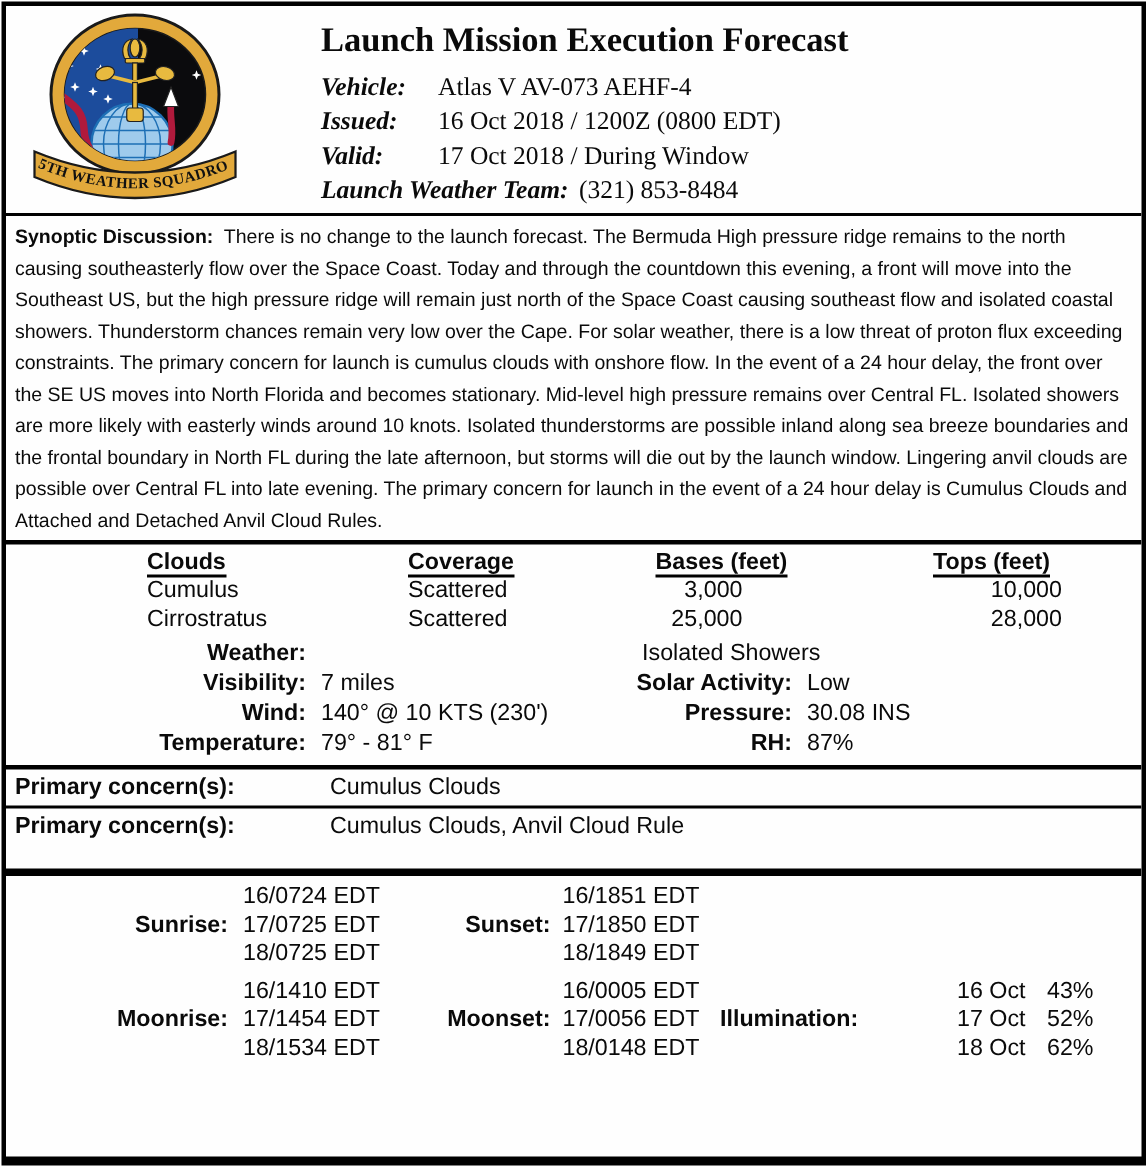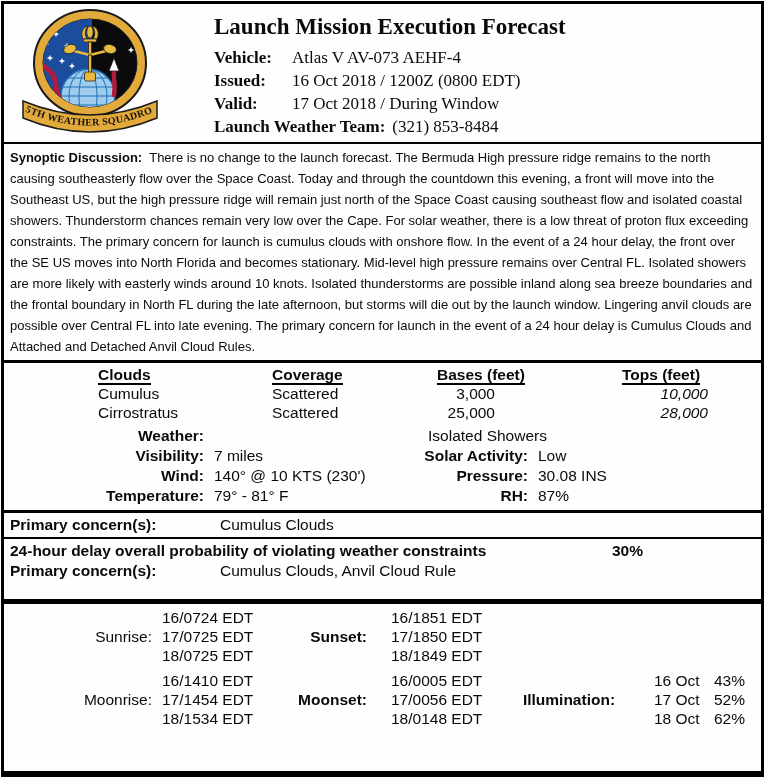--- a/index.html
+++ b/index.html
@@ -9,54 +9,54 @@
   .rule2{border-top:2px solid #000;}
   .rule3{border-top:3px solid #000;}
   .rule5{border-top:5px solid #000;}
 
   
   .header{display:flex;align-items:flex-start;padding:4px 8px 2px 6px;height:132px;border-bottom:2px solid #000;}
   .emblem{flex:0 0 auto;}
   .header-text{margin-left:44px;font-family:"Liberation Serif","DejaVu Serif",serif;padding-top:6px;}
   .title{font-size:23px;font-weight:bold;margin-bottom:6px;}
   .hfield{font-size:17px;line-height:23px;}
-  .hlabel{font-weight:bold;display:inline-block;min-width:74px;margin-right:4px;}
+  .hlabel{font-weight:bold;display:inline-block;min-width:74px;margin-right:4px;font-style:italic;}
   .hlabel.wide{min-width:0;margin-right:7px;}
 
   
   .synoptic{padding:3px 8px 3px 6px;font-size:13px;line-height:21px;}
   .synoptic .slabel{font-weight:bold;margin-right:7px;}
 
   
   .conditions{padding:2px 0 4px 0;font-size:15.5px;line-height:19px;}
   .ct-row{display:grid;grid-template-columns:243px 140px 160px auto;gap:25px;}
   .ct-c1{padding-left:94px;}
   .ct-c3 .num{display:inline-block;width:58px;text-align:right;}
-  .ct-c4 .num{display:inline-block;width:86px;text-align:right;font-style:italic;}
+  .ct-c4 .num{display:inline-block;width:86px;text-align:right;}
   .u{border-bottom:2px solid #000;padding-bottom:0px;}
   .details{display:grid;grid-template-columns:200px 180px 124px auto;column-gap:10px;margin-top:4px;line-height:20px;}
   .dlabel{font-weight:bold;text-align:right;}
   .span3{grid-column:2 / 5;text-align:center;}
 
   
   .prob{padding:2px 0 2px 6px;font-size:15.5px;line-height:20px;}
   .prob.delay{padding-bottom:18px;}
   .prow{display:grid;grid-template-columns:602px auto;}
   .pval{font-weight:bold;}
   .crow{display:grid;grid-template-columns:210px auto;}
 
   
   .astro{padding:4px 0;font-size:15.5px;line-height:19px;}
   .agroup{display:flex;align-items:center;}
   .agroup + .agroup{margin-top:6px;}
-  .alabel1{width:148px;text-align:right;font-weight:normal;}
+  .alabel1{width:148px;text-align:right;font-weight:bold;}
   .atimes1{margin-left:10px;width:105px;}
   .alabel2{width:100px;text-align:right;font-weight:bold;}
-  .atimes2{margin-left:24px;width:105px;}
-  .alabel3{width:146px;text-align:center;font-weight:bold;}
+  .atimes2{margin-left:8px;width:105px;}
+  .alabel3{width:146px;text-align:left;font-weight:bold;}
   .illum{margin-left:12px;}
   .illum-row{display:flex;}
   .illum-date{width:48px;}
   .illum-val{margin-left:12px;}
 </style>
 </head>
 <body>
 
 <div class="doc">
 
@@ -183,24 +183,20 @@
   <div class="prob">
     <div class="crow">
       <span class="b">Primary concern(s):</span>
       <span>Cumulus Clouds</span>
     </div>
   </div>
 
   <div class="rule2"></div>
 
   <div class="prob delay">
-    <div class="prow">
-      <span class="b">24-hour delay overall probability of violating weather constraints</span>
-      <span class="pval">30%</span>
-    </div>
     <div class="crow">
       <span class="b">Primary concern(s):</span>
       <span>Cumulus Clouds, Anvil Cloud Rule</span>
     </div>
   </div>
 
   <div class="rule5"></div>
 
   <div class="astro">
     <div class="agroup">

